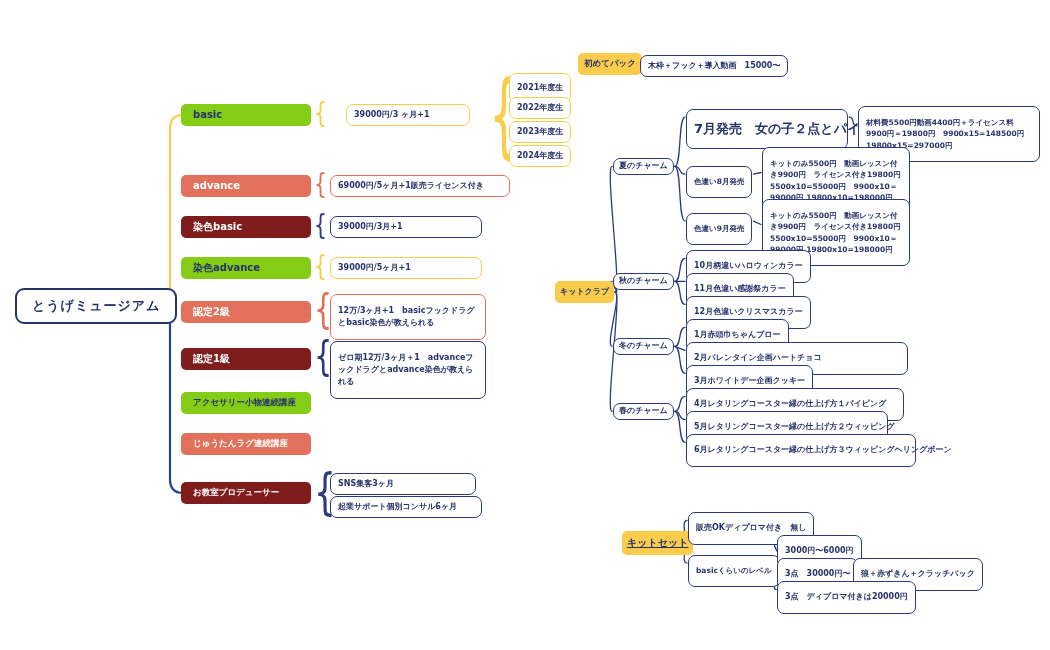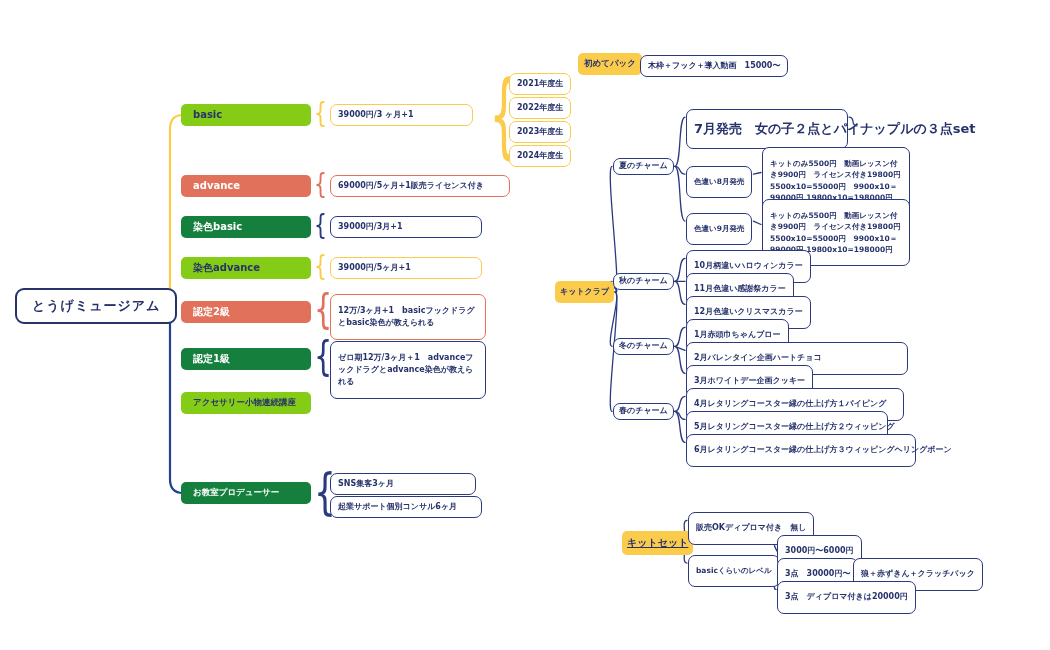--- a/index.html
+++ b/index.html
@@ -9,21 +9,21 @@
   }
   #wires{position:absolute;left:0;top:0;width:1050px;height:650px;z-index:0;}
   .node{
     position:absolute;z-index:2;box-sizing:border-box;font-weight:bold;
     display:flex;align-items:center;white-space:nowrap;line-height:1.35;
   }
   
   .fill{border-radius:5px;padding:0 12px;height:22px;font-size:10px;}
   .fy{background:#84cc16;color:#26336B;}
   .fs{background:#E1715A;color:#ffffff;}
-  .fn{background:#15803d;color:#ffffff;}
+  .fn{background:#7f1d1d;color:#ffffff;}
   .wbranch{width:130px;}
   .lbl-sm{font-size:8.5px;}
   
   .out{background:#fff;border:1.4px solid #2B3A7E;border-radius:7px;
        padding:10px 7px;font-size:8px;color:#26336B;min-height:15px;}
   .oy{border-color:#FBCB4B;}
   .os{border-color:#E1715A;}
   .on{border-color:#2B3A7E;}
   .wrap{white-space:normal;line-height:1.5;}
   .h22{height:22px;}
@@ -75,32 +75,33 @@
 
   <div id="root" class="node root" style="left:15px;top:288px;">とうげミュージアム</div>
 
   <div id="b0" class="node fill fy wbranch" style="left:181px;top:104px;">basic</div>
   <div id="b1" class="node fill fs wbranch" style="left:181px;top:175px;">advance</div>
   <div id="b2" class="node fill fn wbranch" style="left:181px;top:216px;">染色basic</div>
   <div id="b3" class="node fill fy wbranch" style="left:181px;top:257px;">染色advance</div>
   <div id="b4" class="node fill fs wbranch" style="left:181px;top:301px;">認定2級</div>
   <div id="b5" class="node fill fn wbranch" style="left:181px;top:348px;">認定1級</div>
   <div id="b6" class="node fill fy wbranch lbl-sm" style="left:181px;top:392px;">アクセサリー小物連続講座</div>
+  <div id="b7" class="node fill fs wbranch lbl-sm" style="left:181px;top:433px;">じゅうたんラグ連続講座</div>
   <div id="b8" class="node fill fn wbranch lbl-sm" style="left:181px;top:482px;">お教室プロデューサー</div>
 
-  <div id="c0" class="node out oy h22" style="left:330px;top:104px;width:143px;">39000円/3 ヶ月+1</div>
+  <div id="c0" class="node out oy h22" style="left:346px;top:104px;width:124px;">39000円/3 ヶ月+1</div>
   <div id="c1" class="node out os h22" style="left:330px;top:175px;width:180px;">69000円/5ヶ月+1販売ライセンス付き</div>
   <div id="c2" class="node out on h22" style="left:330px;top:216px;width:152px;">39000円/3月+1</div>
   <div id="c3" class="node out oy h22" style="left:330px;top:257px;width:152px;">39000円/5ヶ月+1</div>
   <div id="c4" class="node out os wrap" style="left:330px;top:294px;width:156px;">12万/3ヶ月+1　basicフックドラグとbasic染色が教えられる</div>
   <div id="c5" class="node out on wrap" style="left:330px;top:341px;width:156px;">ゼロ期12万/3ヶ月＋1　advanceフックドラグとadvance染色が教えられる</div>
   <div id="c6" class="node out on" style="left:330px;top:473px;width:146px;height:20px;">SNS集客3ヶ月</div>
   <div id="c7" class="node out on" style="left:330px;top:496px;width:152px;height:20px;">起業サポート個別コンサル6ヶ月</div>
 
-  <div id="y0" class="node out oy" style="left:509px;top:73px;height:22px;">2021年度生</div>
+  <div id="y0" class="node out oy" style="left:509px;top:73px;height:30px;">2021年度生</div>
   <div id="y1" class="node out oy" style="left:509px;top:97px;height:21px;">2022年度生</div>
   <div id="y2" class="node out oy" style="left:509px;top:121px;height:21px;">2023年度生</div>
   <div id="y3" class="node out oy" style="left:509px;top:145px;height:21px;">2024年度生</div>
 
   <div class="brace cy" style="left:314px;top:99px;font-size:29px;">{</div>
   <div class="brace cs" style="left:314px;top:170px;font-size:29px;">{</div>
   <div class="brace cn" style="left:314px;top:211px;font-size:29px;">{</div>
   <div class="brace cy" style="left:314px;top:252px;font-size:29px;">{</div>
   <div class="brace cs" style="left:314px;top:289px;font-size:41px;">{</div>
   <div class="brace cn" style="left:314px;top:336px;font-size:41px;">{</div>
@@ -110,20 +111,21 @@
   <div id="hajimete" class="node hub" style="left:578px;top:53px;">初めてパック</div>
   <div id="hajimete-c" class="node out on" style="left:640px;top:55px;height:19px;">木枠＋フック＋導入動画　15000〜</div>
 
   <div id="kitclub" class="node hub" style="left:555px;top:281px;font-size:8px;padding:0 5px;">キットクラブ</div>
   <div id="summer" class="node out on" style="left:613px;top:158px;padding:2px 5px;">夏のチャーム</div>
   <div id="autumn" class="node out on" style="left:613px;top:273px;padding:2px 5px;">秋のチャーム</div>
   <div id="winter" class="node out on" style="left:613px;top:338px;padding:2px 5px;">冬のチャーム</div>
   <div id="spring" class="node out on" style="left:613px;top:403px;padding:2px 5px;">春のチャーム</div>
 
   <div id="july" class="node out on" style="left:686px;top:109px;max-width:162px;font-size:13px;">7月発売　女の子２点とパイナップルの３点set</div>
+  <div id="july-detail" class="node out on wrap" style="left:858px;top:106px;width:182px;font-size:7.5px;">材料費5500円動画4400円＋ライセンス料9900円＝19800円　9900x15=148500円　19800x15=297000円</div>
   <div id="aug" class="node out on" style="left:686px;top:166px;font-size:7.5px;">色違い8月発売</div>
   <div id="aug-detail" class="node out on wrap" style="left:762px;top:147px;width:148px;font-size:7.5px;">キットのみ5500円　動画レッスン付き9900円　ライセンス付き19800円 5500x10=55000円　9900x10＝99000円 19800x10=198000円</div>
   <div id="sep" class="node out on" style="left:686px;top:213px;font-size:7.5px;">色違い9月発売</div>
   <div id="sep-detail" class="node out on wrap" style="left:762px;top:199px;width:148px;font-size:7.5px;">キットのみ5500円　動画レッスン付き9900円　ライセンス付き19800円 5500x10=55000円　9900x10＝99000円 19800x10=198000円</div>
 
   <div id="aut0" class="node out on" style="left:686px;top:250px;">10月柄違いハロウィンカラー</div>
   <div id="aut1" class="node out on" style="left:686px;top:273px;">11月色違い感謝祭カラー</div>
   <div id="aut2" class="node out on" style="left:686px;top:296px;">12月色違いクリスマスカラー</div>
 
   <div id="win0" class="node out on" style="left:686px;top:319px;">1月赤頭巾ちゃんブロー</div>

